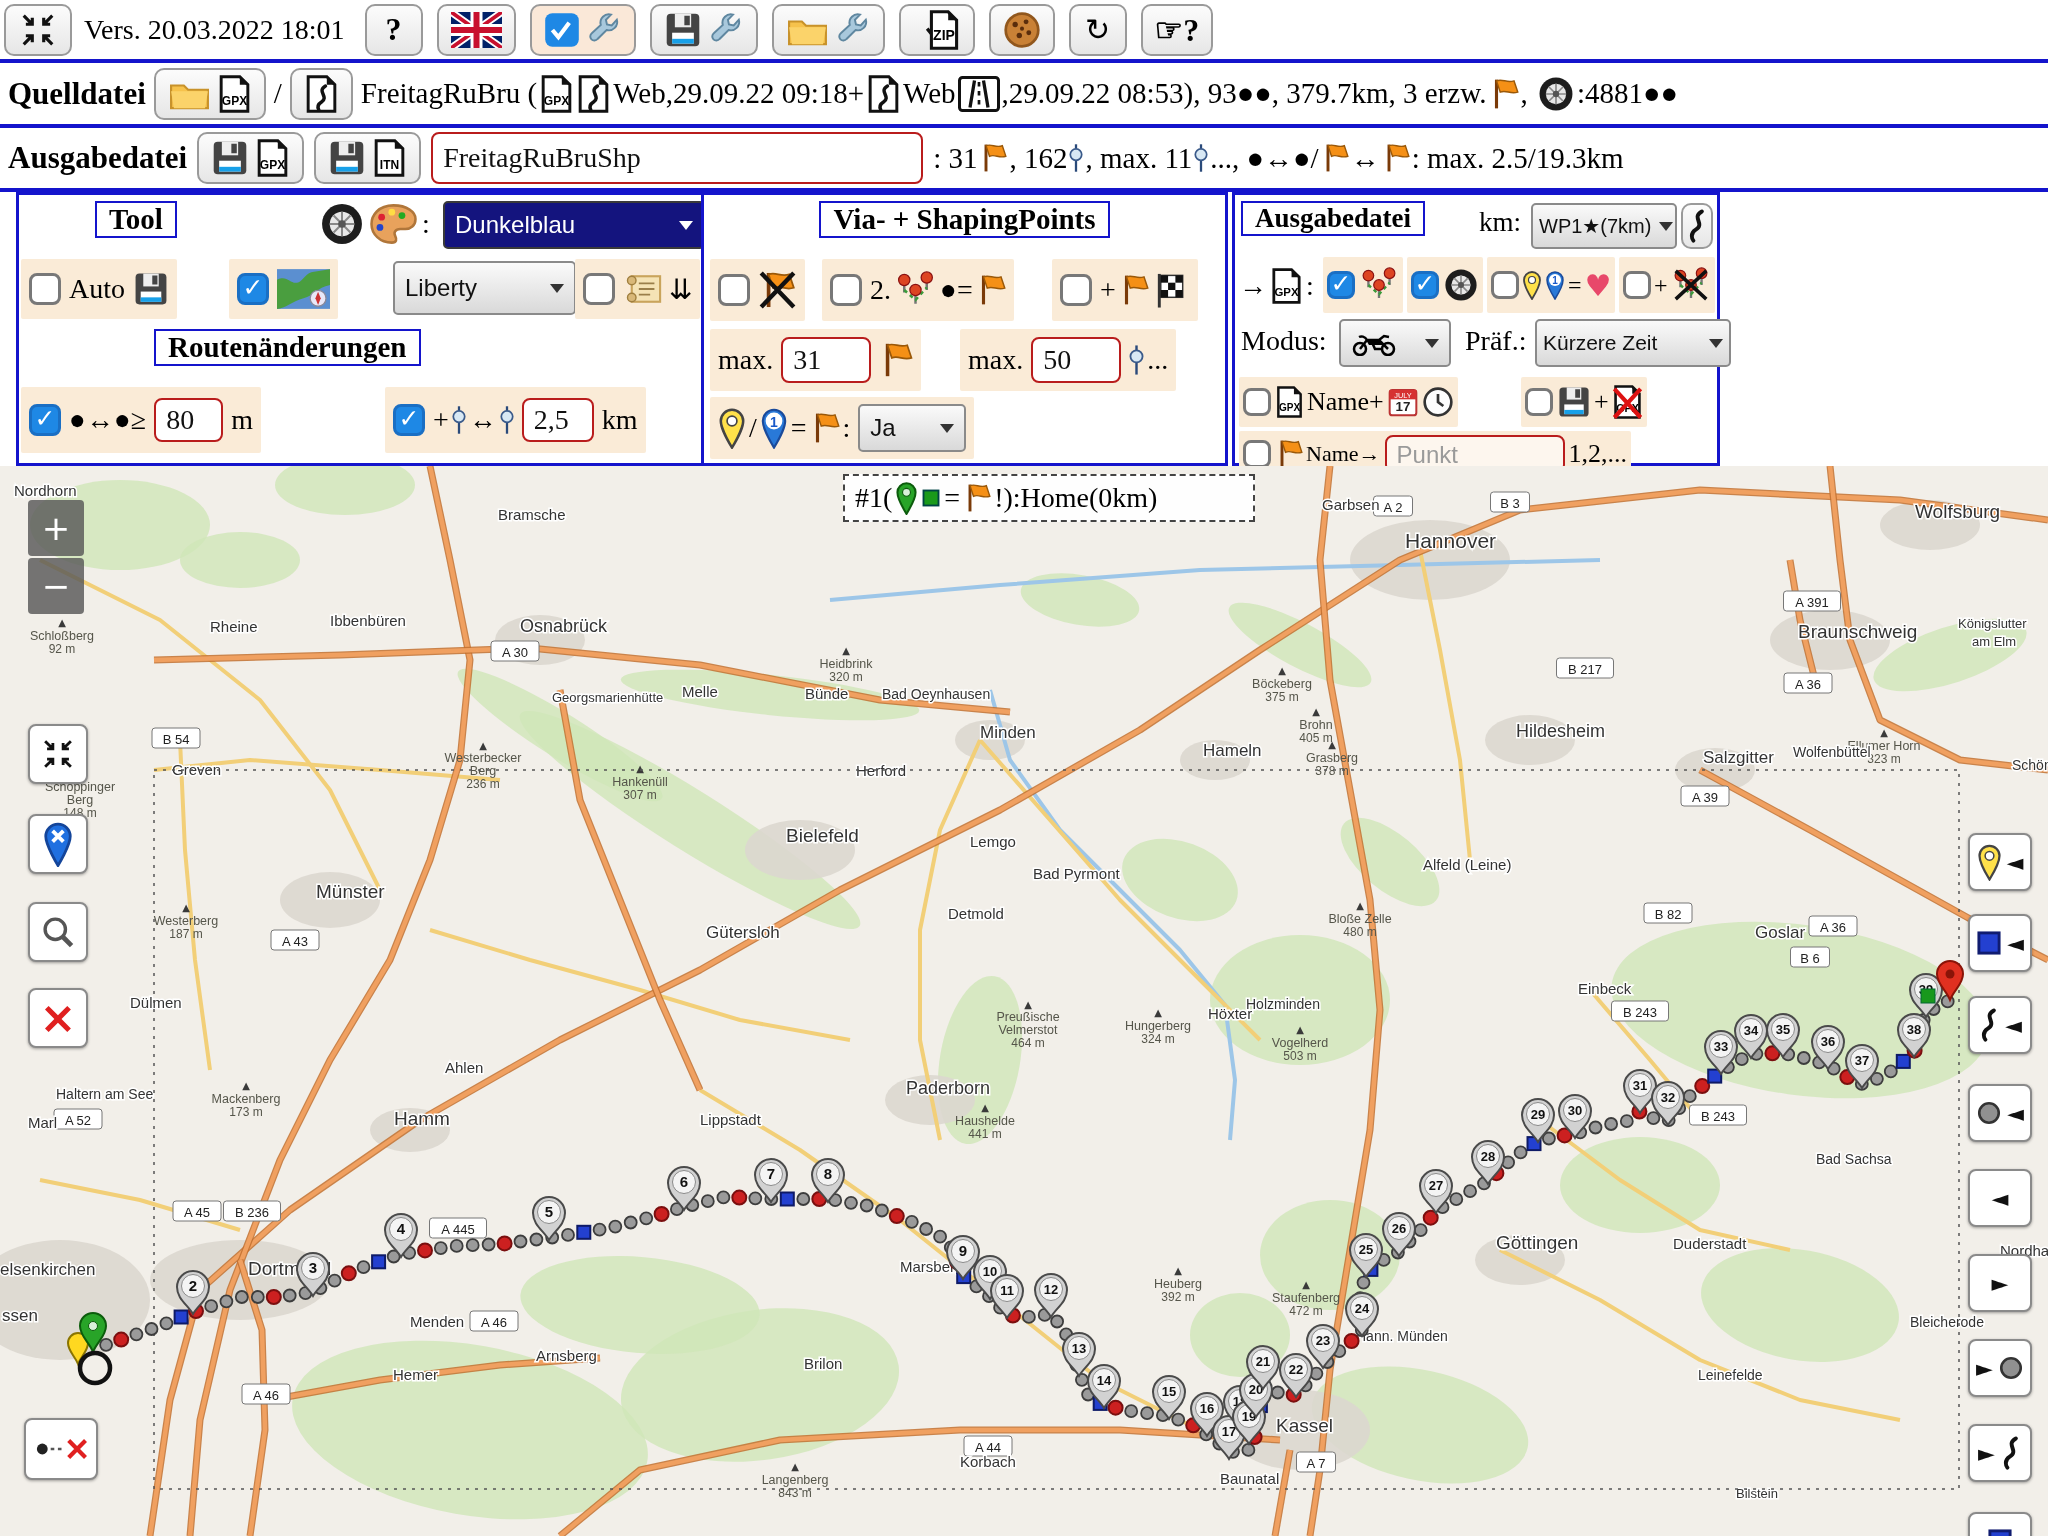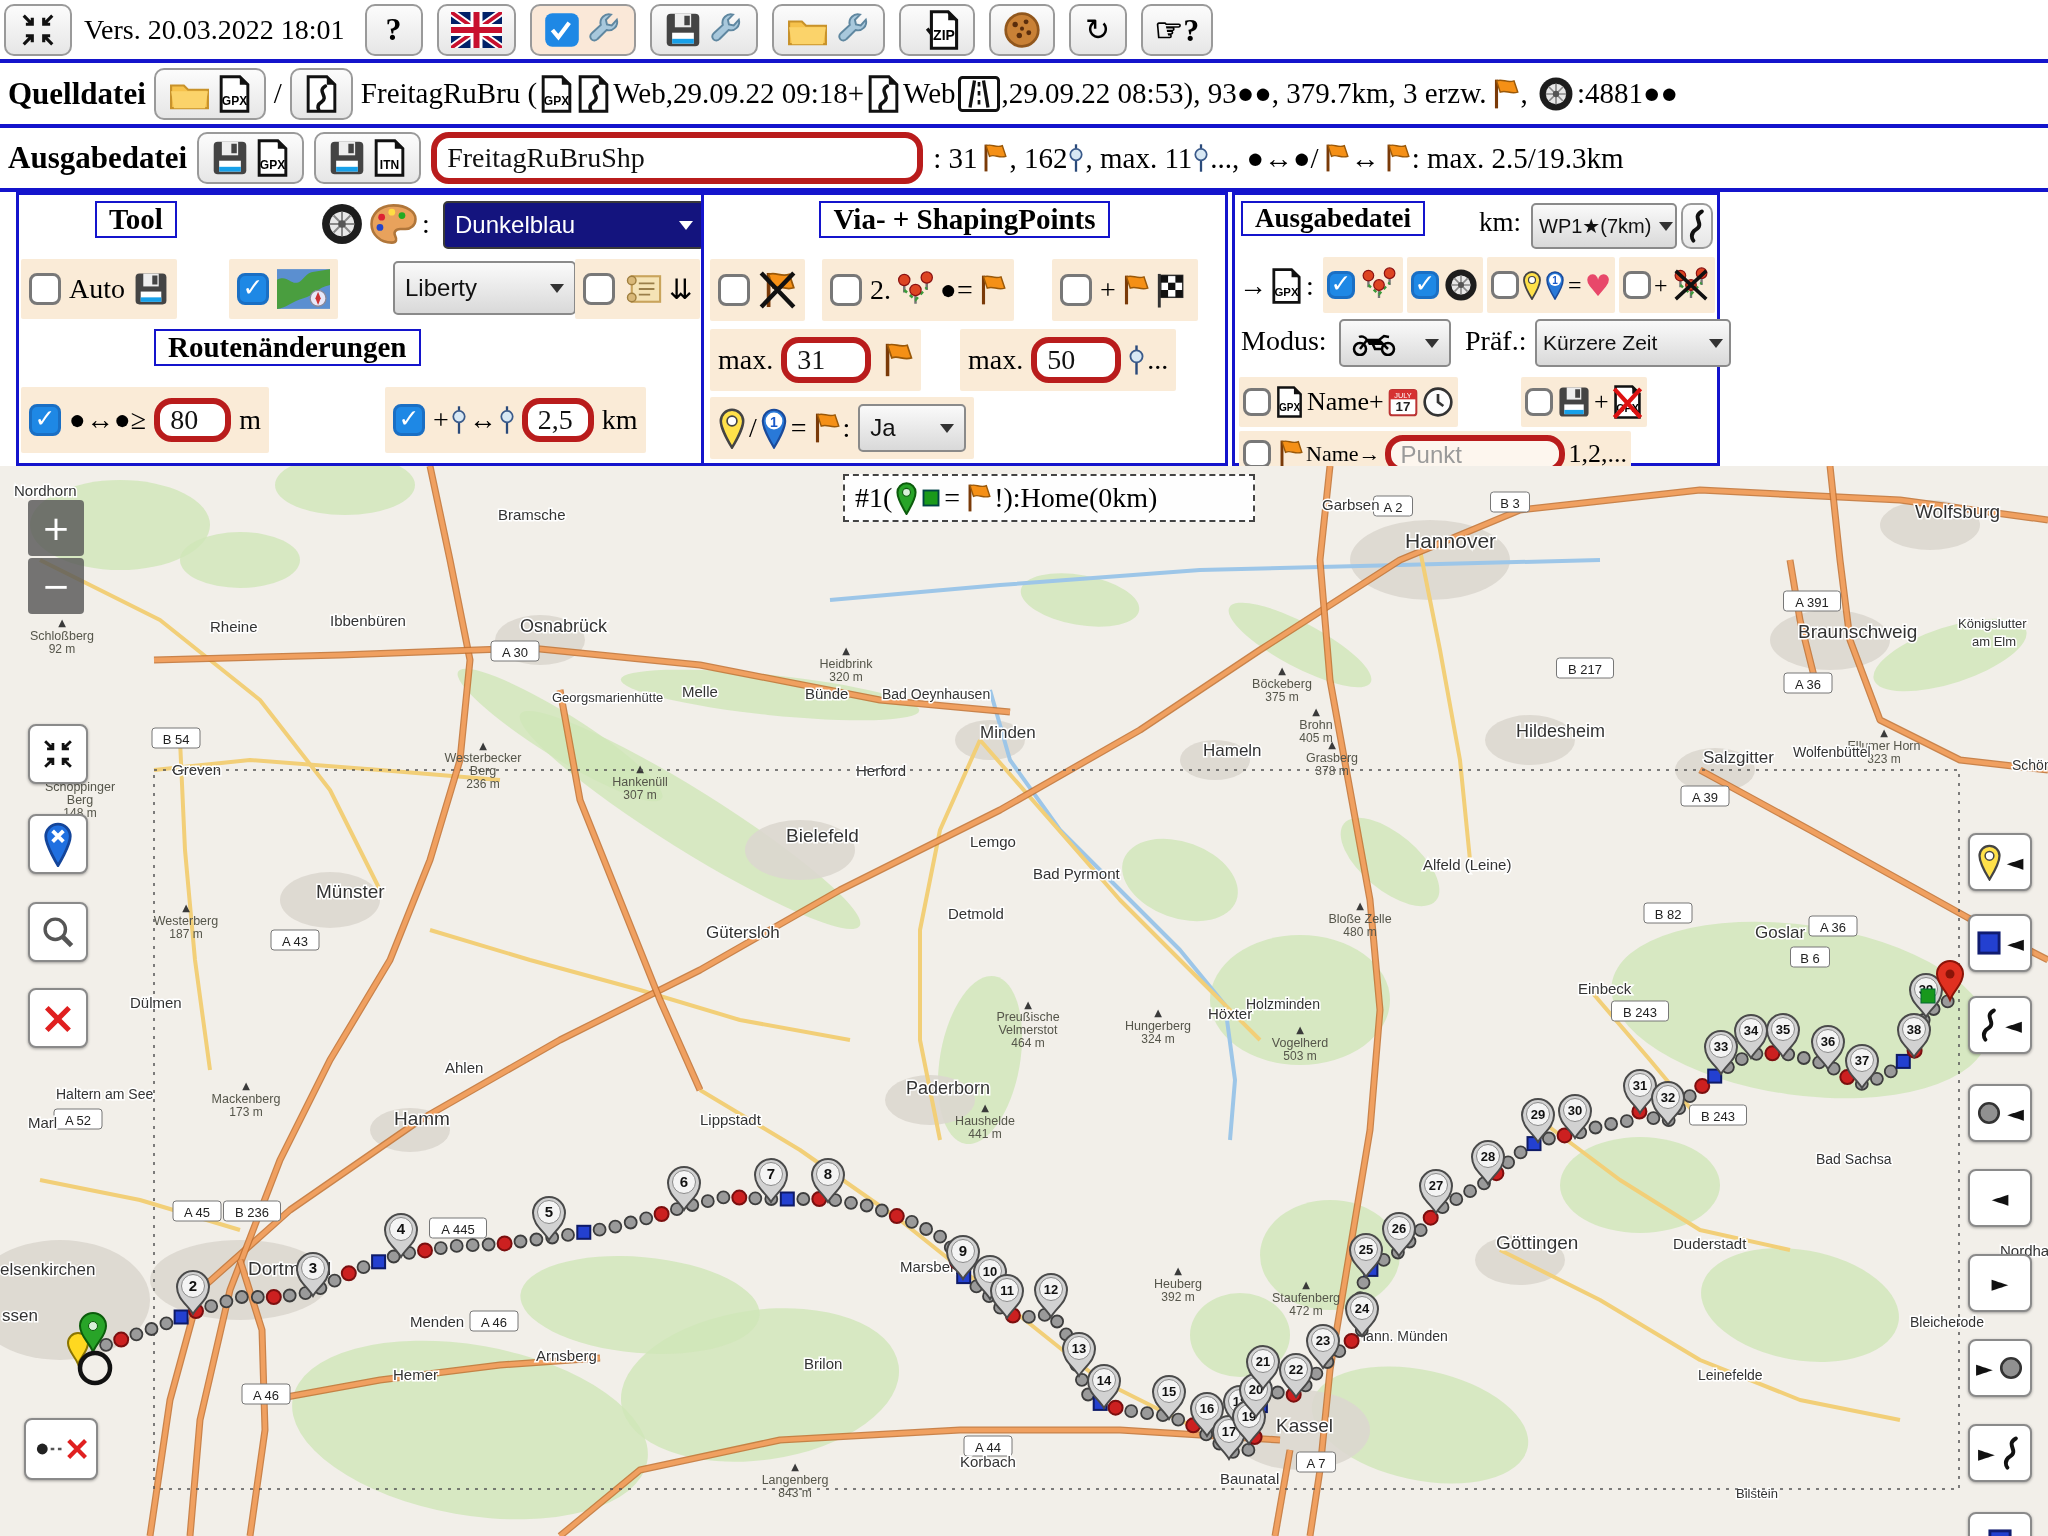--- a/index.html
+++ b/index.html
@@ -12,21 +12,21 @@
         background:linear-gradient(#fcfcfc,#e6e6e6);border:2px solid #9a9a9a;border-radius:10px;box-sizing:border-box;flex:none}
   .tbtn.beige{background:#fae8d8}
   .bq{font:bold 32px "Liberation Serif",serif}
   .rfr{font:30px "DejaVu Sans",sans-serif}
   .lbl{font:bold 31px "Liberation Serif",serif;white-space:nowrap}
   .tokline{display:inline-flex;align-items:center;gap:2px;font:29px "Liberation Serif",serif;white-space:nowrap}
   .tk{white-space:pre}
   .ic{vertical-align:middle;flex:none}
   .heart{color:#e8486a;font-family:"DejaVu Sans",sans-serif;font-size:30px}
   .big{font-weight:bold}
-  .inp{border:6px solid #b91c1c;border-radius:18px;font:28px "Liberation Serif",serif;padding:2px 10px;background:#fff;color:#111;box-sizing:border-box}
+  .inp{border:2px solid #b91c1c;border-radius:8px;font:28px "Liberation Serif",serif;padding:2px 10px;background:#fff;color:#111;box-sizing:border-box}
   .inp::placeholder{color:#9a9a9a;font:24px "Liberation Sans",sans-serif}
   .sel{display:inline-flex;align-items:center;justify-content:space-between;gap:8px;background:linear-gradient(#fafafa,#d9d9d9);
        border:2px solid #8a8a8a;border-radius:5px;padding:4px 10px;font:24px "Liberation Sans",sans-serif;color:#111;box-sizing:border-box;white-space:nowrap}
   .sel::after{content:"";width:0;height:0;border:7px solid transparent;border-top:9px solid #333;margin-top:8px;flex:none}
   .sel.dark{background:#14147e;color:#fff;border-color:#3a3a3a}
   .sel.dark::after{border-top-color:#fff}
   .cb{width:32px;height:32px;border:3px solid #787878;border-radius:8px;background:#fff;display:inline-flex;align-items:center;justify-content:center;box-sizing:border-box;flex:none}
   .cb.on{background:#1e88e5;border-color:#1a6fc4}
   .cb.on::after{content:"✓";color:#fff;font-size:25px;font-weight:bold;font-family:"DejaVu Sans",sans-serif;margin-top:-3px}
   .cb.sm{width:28px;height:28px}
@@ -316,21 +316,21 @@
           </span>
       </span>
 
       <span class="btitle abs" style="left:135px;top:134px">Routenänderungen</span>
 
       <span class="seg abs" style="left:2px;top:192px;height:66px">
         <span class="cb on"></span>
         <span class="ptok">
             <span class="tk ">●↔●≥</span>
           </span>
-        <input class="inp" style="width: 77px; height: 44px;" value="80">
+        <input class="inp" style="width: 69px; height: 44px;" value="80">
         <span class="plabel">m</span>
       </span>
       <span class="seg abs" style="left:366px;top:192px;height:66px">
         <span class="cb on"></span>
         <span class="ptok">
             <span class="tk ">+</span>
             <svg class="ic" width="14" height="32" viewBox="0 0 12 28">
               <path d="M6 2v24" stroke="#2a4a7a" stroke-width="2"></path>
               <circle cx="6" cy="11" r="5" fill="#d8e8f4" stroke="#3a5a8a" stroke-width="1.5"></circle>
             </svg>

